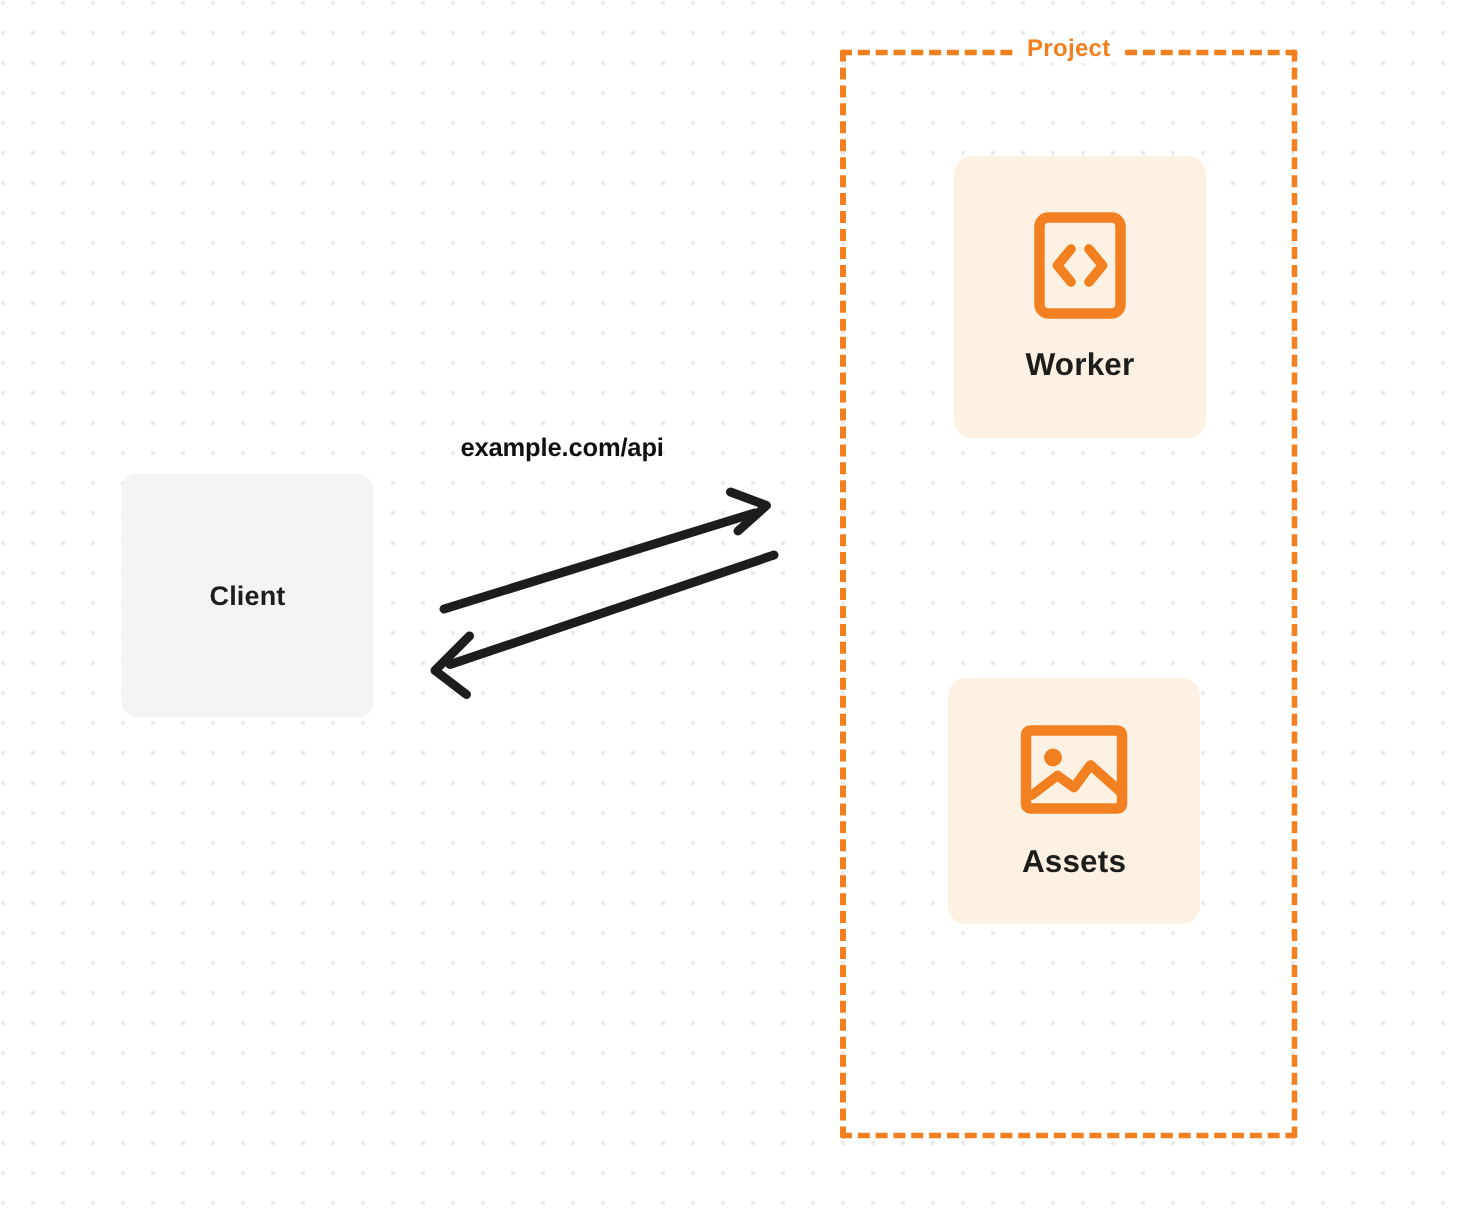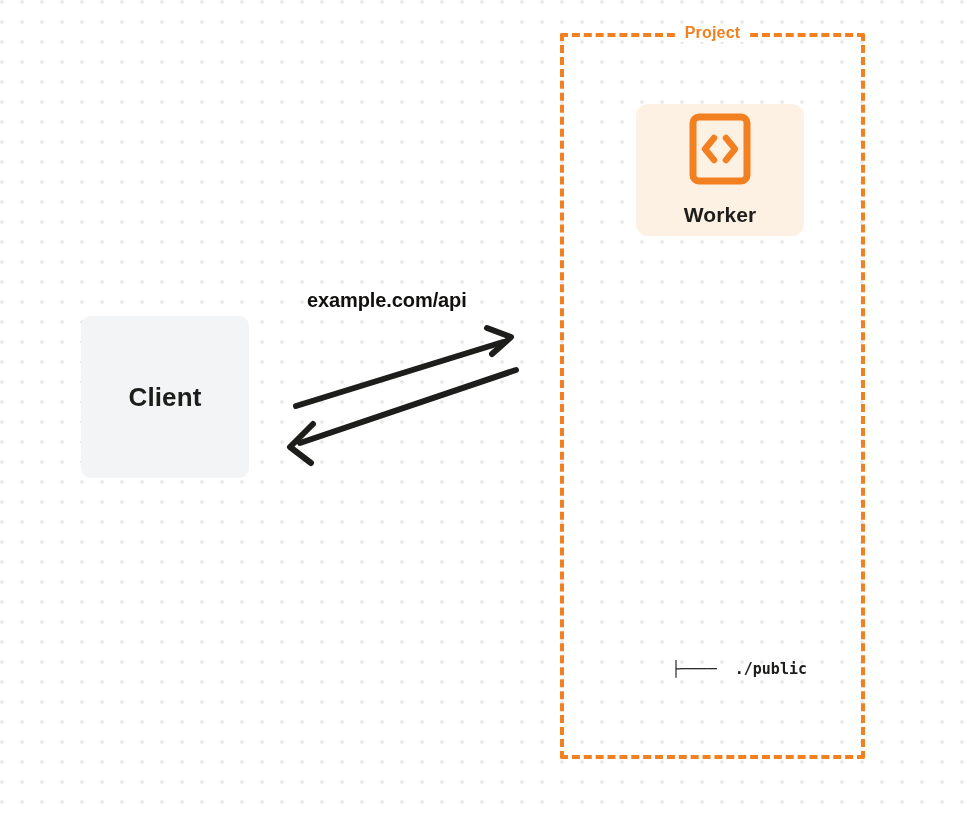--- a/index.html
+++ b/index.html
@@ -26,40 +26,40 @@
     top: 316px;
     width: 168px;
     height: 162px;
     background: #f3f4f6;
     border-radius: 10px;
     display: flex;
     align-items: center;
     justify-content: center;
   }
   #client-node .node-label {
-    font-size: 26px;
+    font-size: 18px;
     font-weight: bold;
     color: #1d1d1b;
     letter-spacing: .1px;
   }
 
   
   #arrow-layer {
     position: absolute;
     left: 0;
     top: 0;
     width: 980px;
     height: 818px;
     pointer-events: none;
   }
   #request-label {
     position: absolute;
     left: 307px;
     top: 289px;
-    font-size: 20px;
+    font-size: 17px;
     font-weight: bold;
     color: #11100f;
     letter-spacing: -0.1px;
     white-space: nowrap;
   }
 
   
   #project-container {
     position: absolute;
     left: 560px;
@@ -91,21 +91,21 @@
     border-radius: 12px;
     display: flex;
     flex-direction: column;
     align-items: center;
     justify-content: center;
   }
   #worker-card {
     left: 72px;
     top: 67px;
     width: 168px;
-    height: 132px;
+    height: 188px;
   }
   #assets-card {
     left: 68px;
     top: 415px;
     width: 168px;
     height: 164px;
   }
   .service-icon {
     display: block;
     margin-bottom: 14px;
@@ -165,20 +165,29 @@
       <span class="service-icon">
         <svg width="62" height="72" viewBox="0 0 62 72">
           <rect x="4" y="4" width="54" height="64" rx="6" ry="6" fill="none" stroke="#f38020" stroke-width="7"></rect>
           <polyline points="25,25 16,36 25,47" fill="none" stroke="#f38020" stroke-width="6.5" stroke-linecap="round" stroke-linejoin="round"></polyline>
           <polyline points="37,25 46,36 37,47" fill="none" stroke="#f38020" stroke-width="6.5" stroke-linecap="round" stroke-linejoin="round"></polyline>
         </svg>
       </span>
       <span class="service-name">Worker</span>
     </div>
 
+    <div id="assets-card" class="service-card">
+      <span class="service-icon">
+        <svg width="72" height="62" viewBox="0 0 72 62">
+          <rect x="4" y="5" width="64" height="52" rx="3" ry="3" fill="none" stroke="#f38020" stroke-width="7"></rect>
+          <circle cx="22" cy="23" r="6" fill="#f38020"></circle>
+          <polyline points="8,48 25,35 36,43 47,28 66,45" fill="none" stroke="#f38020" stroke-width="6.5" stroke-linecap="round" stroke-linejoin="round"></polyline>
+        </svg>
+      </span>
+      <span class="service-name">Assets</span>
+    </div>
 
     <div id="file-tree">
-      <span class="tree-row">├────  ./public</span>
       
     </div>
 
   </div>
 </div>
 
 </body></html>

